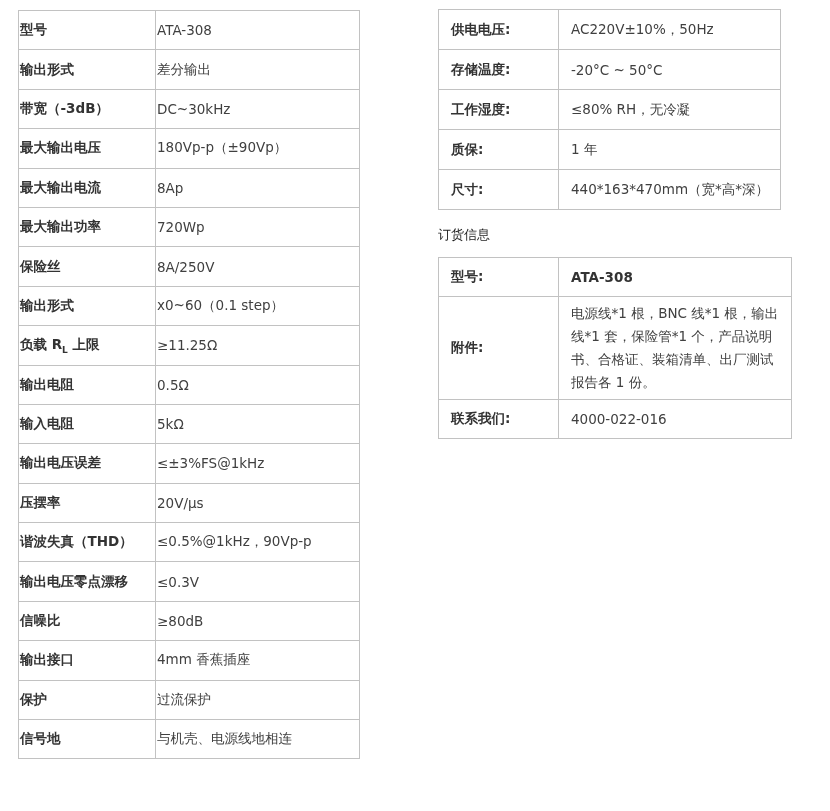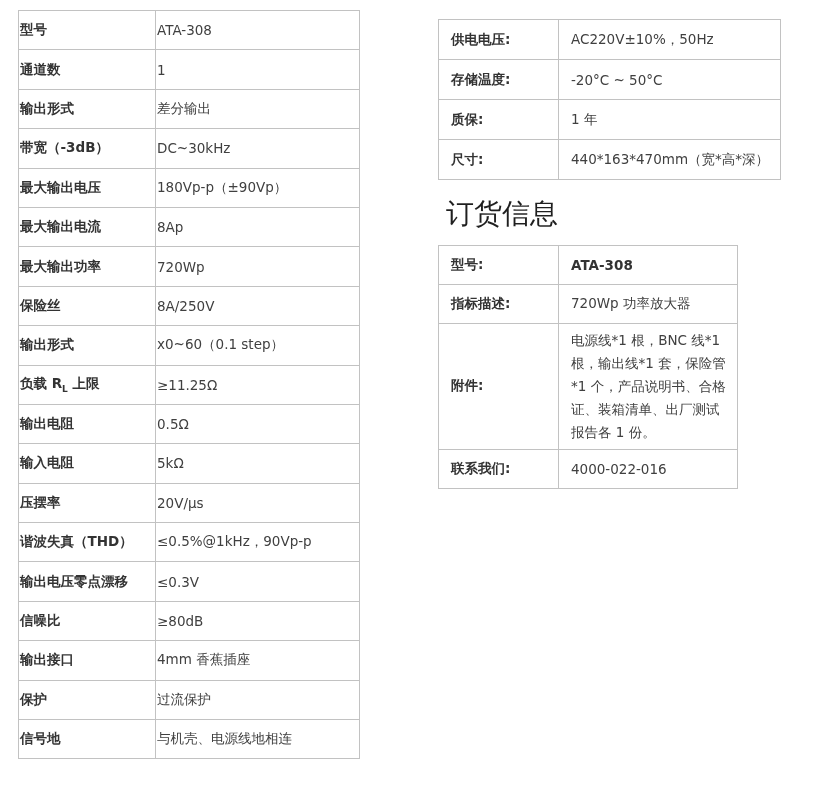--- a/index.html
+++ b/index.html
@@ -20,58 +20,54 @@
   }
 
   
   .spec-table { position: absolute; left: 18px; top: 10px; width: 335px; }
   .spec-table td { height: 36.4px; vertical-align: middle; }
   .spec-table td.lbl { width: 134px; font-weight: bold; color: #333333; }
   .spec-table td.val { width: 201px; }
   .spec-table sub { font-size: 9px; }
 
   
-  .right-col { position: absolute; left: 438px; top: 19px; width: 343px; }
+  .right-col { position: absolute; left: 438px; top: 9px; width: 343px; }
   .env-table { width: 343px; }
   .env-table td { height: 39px; padding: 0 10px 0 12px; text-align: left; vertical-align: middle; }
   .env-table td.lbl { width: 97px; font-weight: bold; color: #333333; }
 
   .ordering-heading {
-    margin: 17px 0 14px 8px;
-    font-size: 28px;
+    margin: 17px 0 14px 0;
+    font-size: 13px;
     font-weight: 400;
     color: #1f1f1f;
     line-height: 1.2;
   }
 
-  .order-table { width: 300px; }
+  .order-table { width: 354px; }
   .order-table td { padding: 0 10px 0 12px; text-align: left; vertical-align: middle; }
   .order-table tr.simple td { height: 38px; }
   .order-table td.lbl { width: 97px; font-weight: bold; color: #333333; }
   .order-table td.bold-val { font-weight: bold; color: #333333; }
   .order-table td.multiline {
     line-height: 23px;
     padding-top: 5px;
     padding-bottom: 5px;
   }
 </style>
 </head>
 <body>
 
 <div class="canvas">
 
   <table class="spec-table">
     <tbody>
       <tr>
         <td class="lbl">型号</td>
         <td class="val">ATA-308</td>
-      </tr>
-      <tr>
-        <td class="lbl">通道数</td>
-        <td class="val">1</td>
       </tr>
       <tr>
         <td class="lbl">输出形式</td>
         <td class="val">差分输出</td>
       </tr>
       <tr>
         <td class="lbl">带宽（-3dB）</td>
         <td class="val">DC~30kHz</td>
       </tr>
       <tr>
@@ -98,20 +94,24 @@
         <td class="lbl"><span>负载 R</span><sub>L</sub><span> 上限</span></td>
         <td class="val">≥11.25Ω</td>
       </tr>
       <tr>
         <td class="lbl">输出电阻</td>
         <td class="val">0.5Ω</td>
       </tr>
       <tr>
         <td class="lbl">输入电阻</td>
         <td class="val">5kΩ</td>
+      </tr>
+      <tr>
+        <td class="lbl">输出电压误差</td>
+        <td class="val">≤±3%FS@1kHz</td>
       </tr>
       <tr>
         <td class="lbl">压摆率</td>
         <td class="val">20V/μs</td>
       </tr>
       <tr>
         <td class="lbl">谐波失真（THD）</td>
         <td class="val">≤0.5%@1kHz，90Vp-p</td>
       </tr>
       <tr>
@@ -143,42 +143,42 @@
       <tbody>
         <tr>
           <td class="lbl">供电电压:</td>
           <td class="val">AC220V±10%，50Hz</td>
         </tr>
         <tr>
           <td class="lbl">存储温度:</td>
           <td class="val">-20°C ~ 50°C</td>
         </tr>
         <tr>
+          <td class="lbl">工作湿度:</td>
+          <td class="val">≤80% RH，无冷凝</td>
+        </tr>
+        <tr>
           <td class="lbl">质保:</td>
           <td class="val">1 年</td>
         </tr>
         <tr>
           <td class="lbl">尺寸:</td>
           <td class="val">440*163*470mm（宽*高*深）</td>
         </tr>
       </tbody>
     </table>
 
     <h2 class="ordering-heading">订货信息</h2>
 
     <table class="order-table">
       <tbody>
         <tr class="simple">
           <td class="lbl">型号:</td>
           <td class="val bold-val">ATA-308</td>
         </tr>
-        <tr class="simple">
-          <td class="lbl">指标描述:</td>
-          <td class="val">720Wp 功率放大器</td>
-        </tr>
         <tr>
           <td class="lbl">附件:</td>
           <td class="val multiline">电源线*1 根，BNC 线*1 根，输出线*1 套，保险管*1 个，产品说明书、合格证、装箱清单、出厂测试报告各 1 份。</td>
         </tr>
         <tr class="simple">
           <td class="lbl">联系我们:</td>
           <td class="val">4000-022-016</td>
         </tr>
       </tbody>
     </table>

